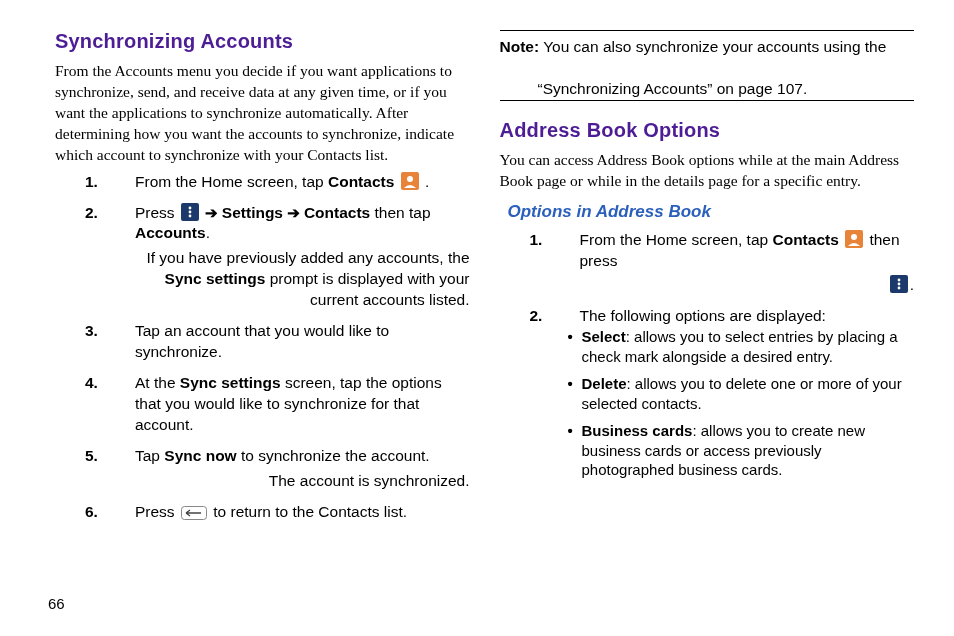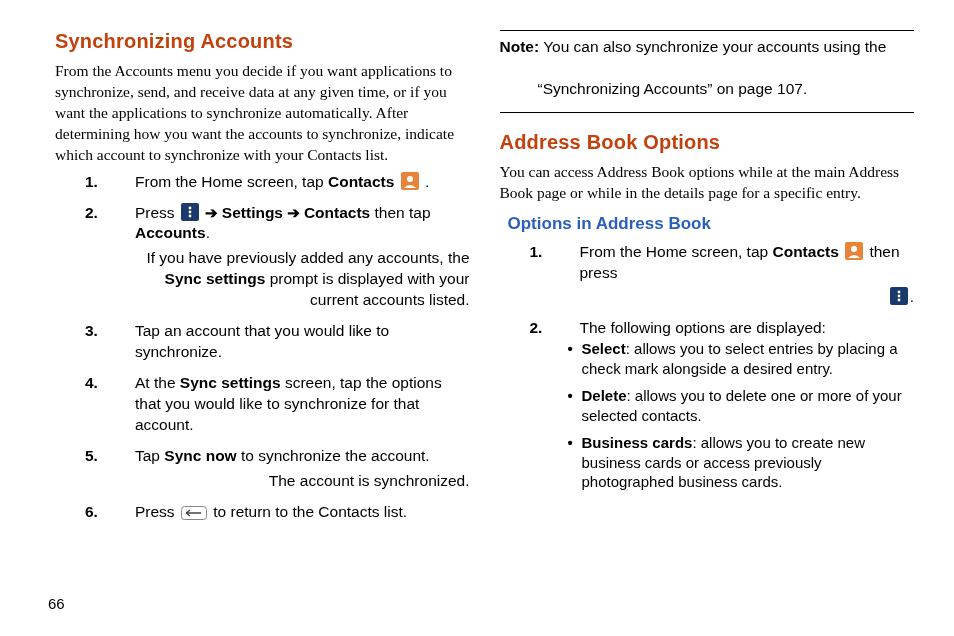--- a/index.html
+++ b/index.html
@@ -14,31 +14,32 @@
   .page {
     display: flex;
     padding: 30px 40px 20px 55px;
     gap: 30px;
   }
   .col {
     flex: 1;
     min-width: 0;
   }
   .h2 {
-    color: #c2410c;
+    color: #4c1d95;
     font-weight: 900;
     font-size: 20px;
     font-family: Arial, sans-serif;
     margin-bottom: 8px;
     letter-spacing: 0.2px;
     font-stretch: condensed;
   }
   .h3 {
     color: #2a5fbb;
     font-weight: 700;
+    font-style: italic;
     font-size: 17px;
     margin: 10px 0 8px 8px;
     font-family: Arial, sans-serif;
     font-stretch: condensed;
   }
   .body {
     font-size: 15.5px;
     line-height: 1.35;
     font-family: Liberation Serif, serif;
     margin-left: 0;
@@ -100,21 +101,21 @@
   }
   .icon svg { display: block; }
   hr.noteline {
     border: none;
     border-top: 1.2px solid #000;
     margin: 0 0 6px 0;
   }
   .note {
     font-size: 15.5px;
     line-height: 1.35;
-    margin-bottom: 12px;
+    margin-bottom: 0;
     font-stretch: condensed;
   }
   .note-body {
     margin-left: 38px;
     display: block;
   }
   .pagenum {
     position: absolute;
     left: 48px;
     bottom: 24px;

